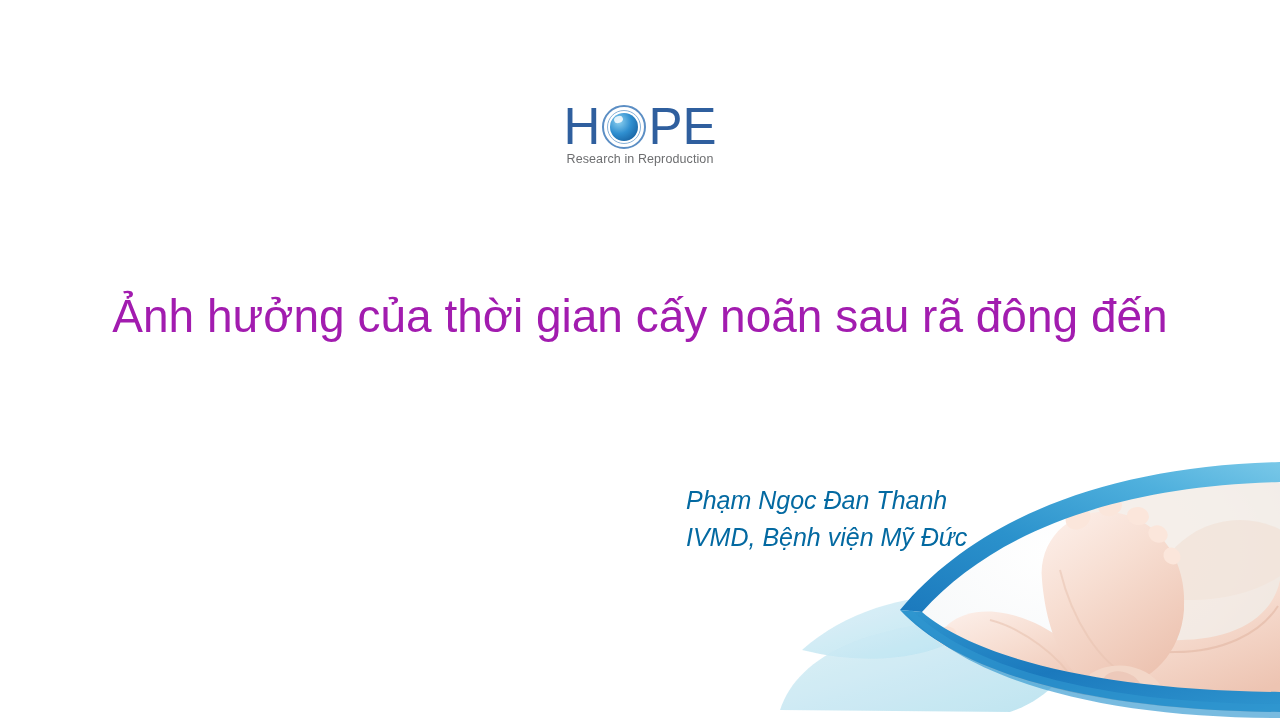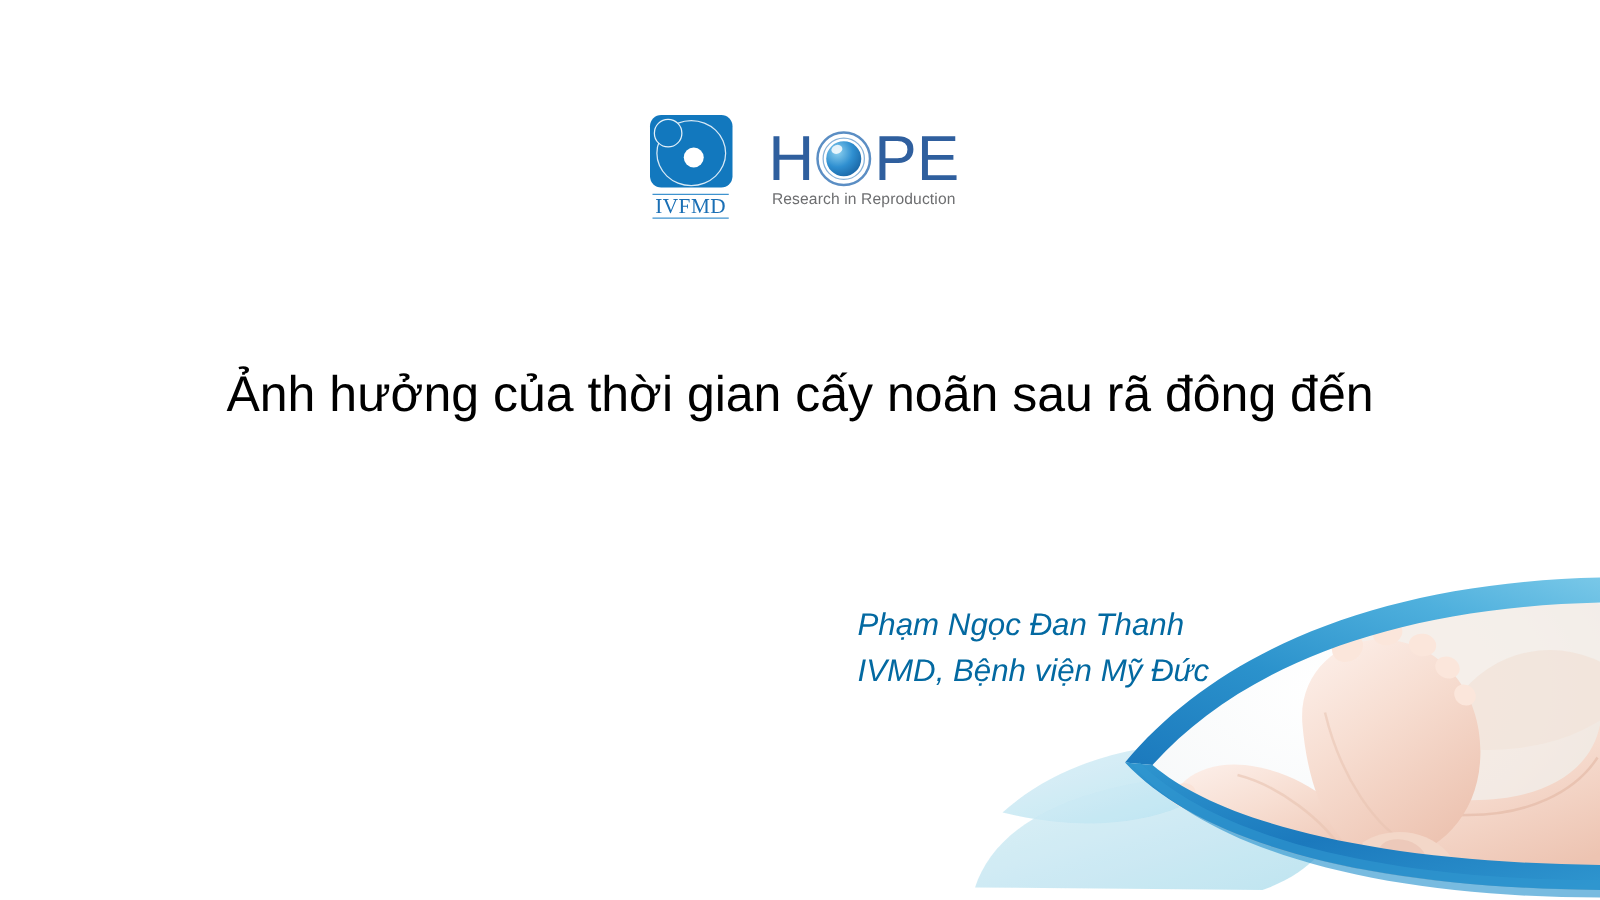--- a/index.html
+++ b/index.html
@@ -164,23 +164,23 @@
   
   #title-block {
     position: absolute;
     left: 60px;
     top: 272px;
     width: 1160px;
     text-align: center;
   }
   .title-line {
     font-family: "Liberation Sans", sans-serif;
-    font-size: 40px;
+    font-size: 46px;
     font-weight: 400;
-    color: #000000;
+    color: #a21caf;
     line-height: 88px;
     white-space: nowrap;
     text-align: center;
   }
 
   
   #author-block {
     position: absolute;
     left: 686px;
     top: 482px;
@@ -208,29 +208,20 @@
   }
   #artwork svg { display: block; }
 </style>
 </head>
 <body>
 
 <div id="slide">
 
   <div id="logo-bar">
 
-    <div id="ivfmd-logo">
-      <div id="ivfmd-mark">
-        <div id="ivfmd-square"></div>
-        <div id="ivfmd-arc-big"></div>
-        <div id="ivfmd-circle-small"></div>
-        <div id="ivfmd-dot"></div>
-      </div>
-      <div id="ivfmd-wordmark">IVFMD</div>
-    </div>
 
     <div id="hope-logo">
       <div id="hope-word">
         <span class="hope-letter">H</span>
         <span id="hope-eye">
           <span id="hope-eye-ring-outer"></span>
           <span id="hope-eye-ring-inner"></span>
           <span id="hope-eye-ball"></span>
           <span id="hope-eye-highlight"></span>
         </span>

